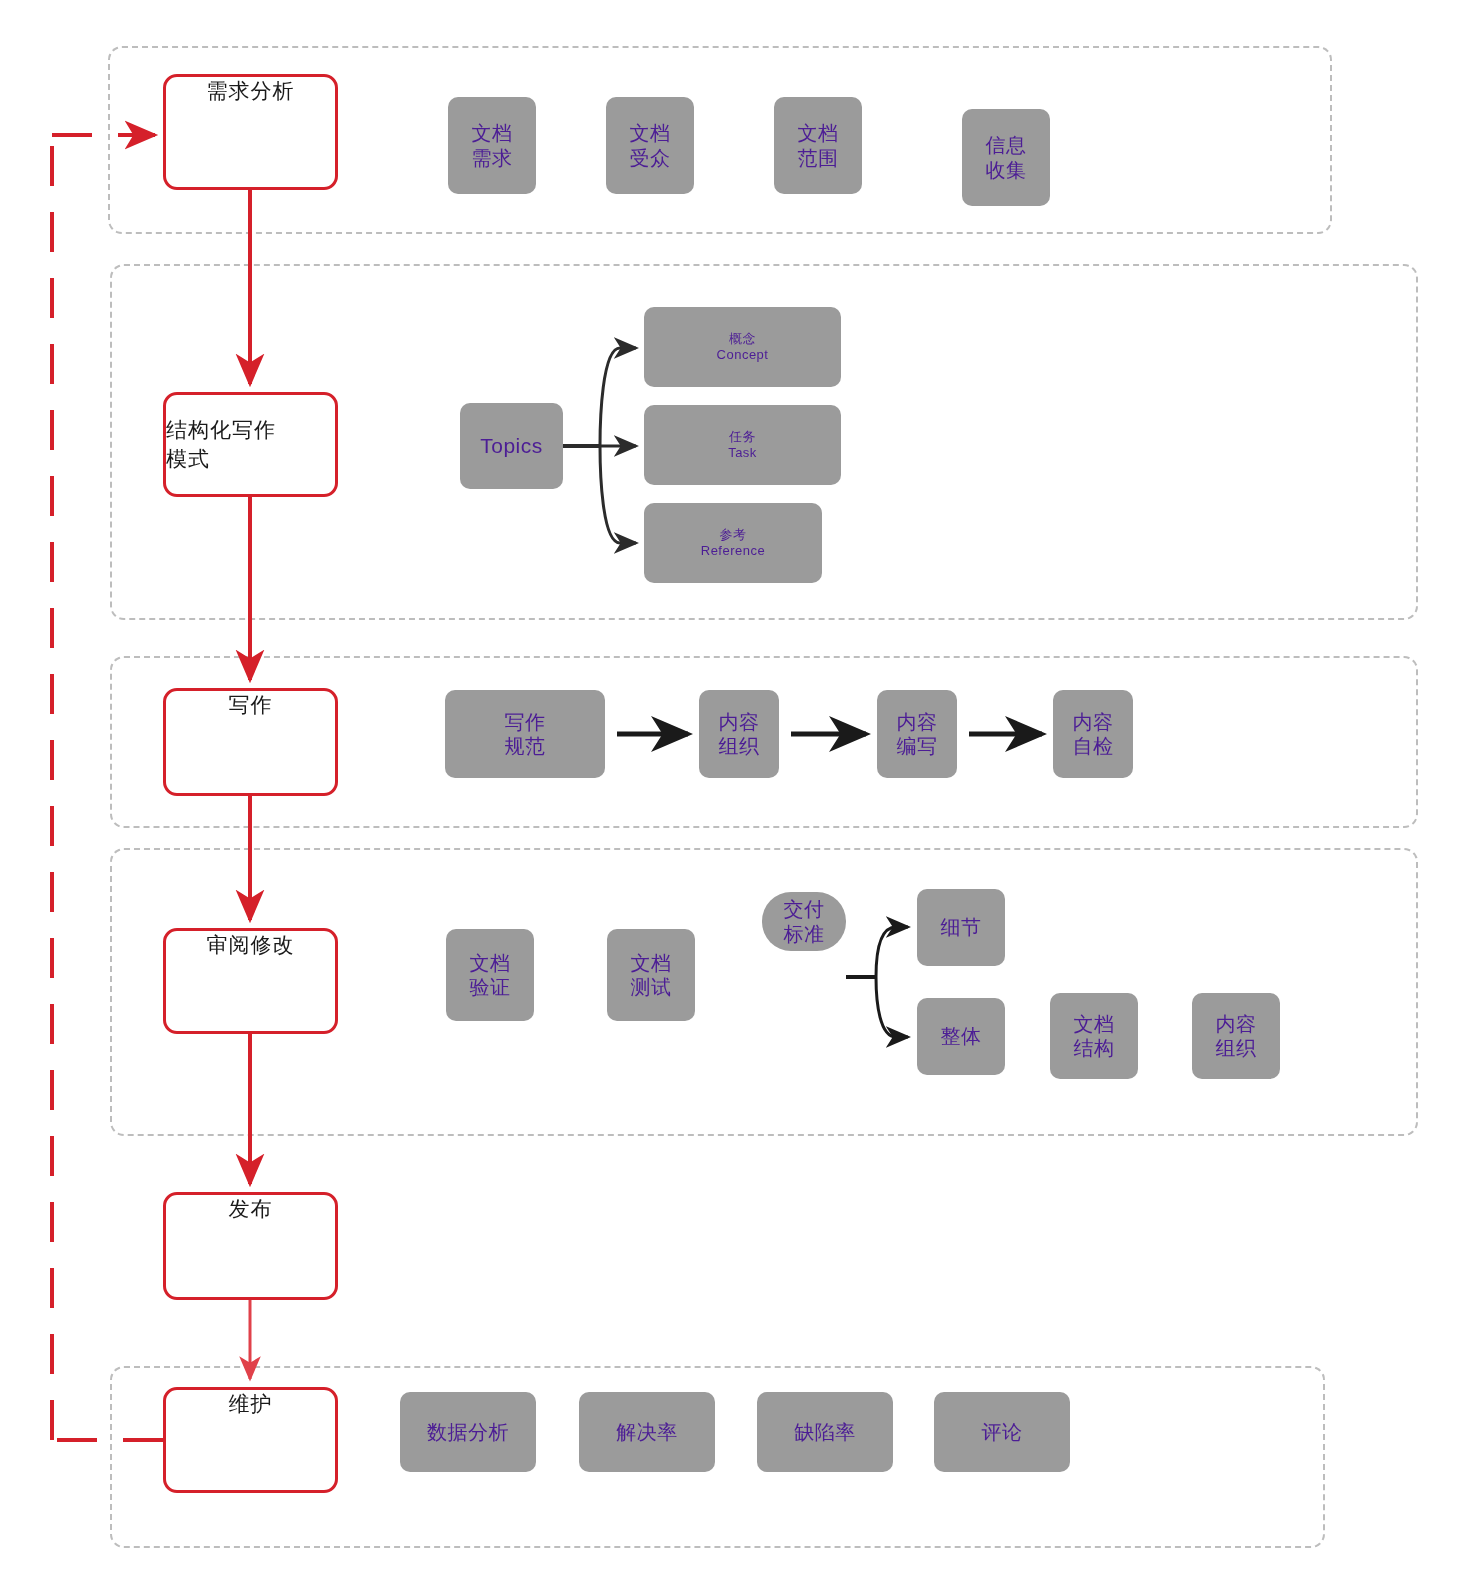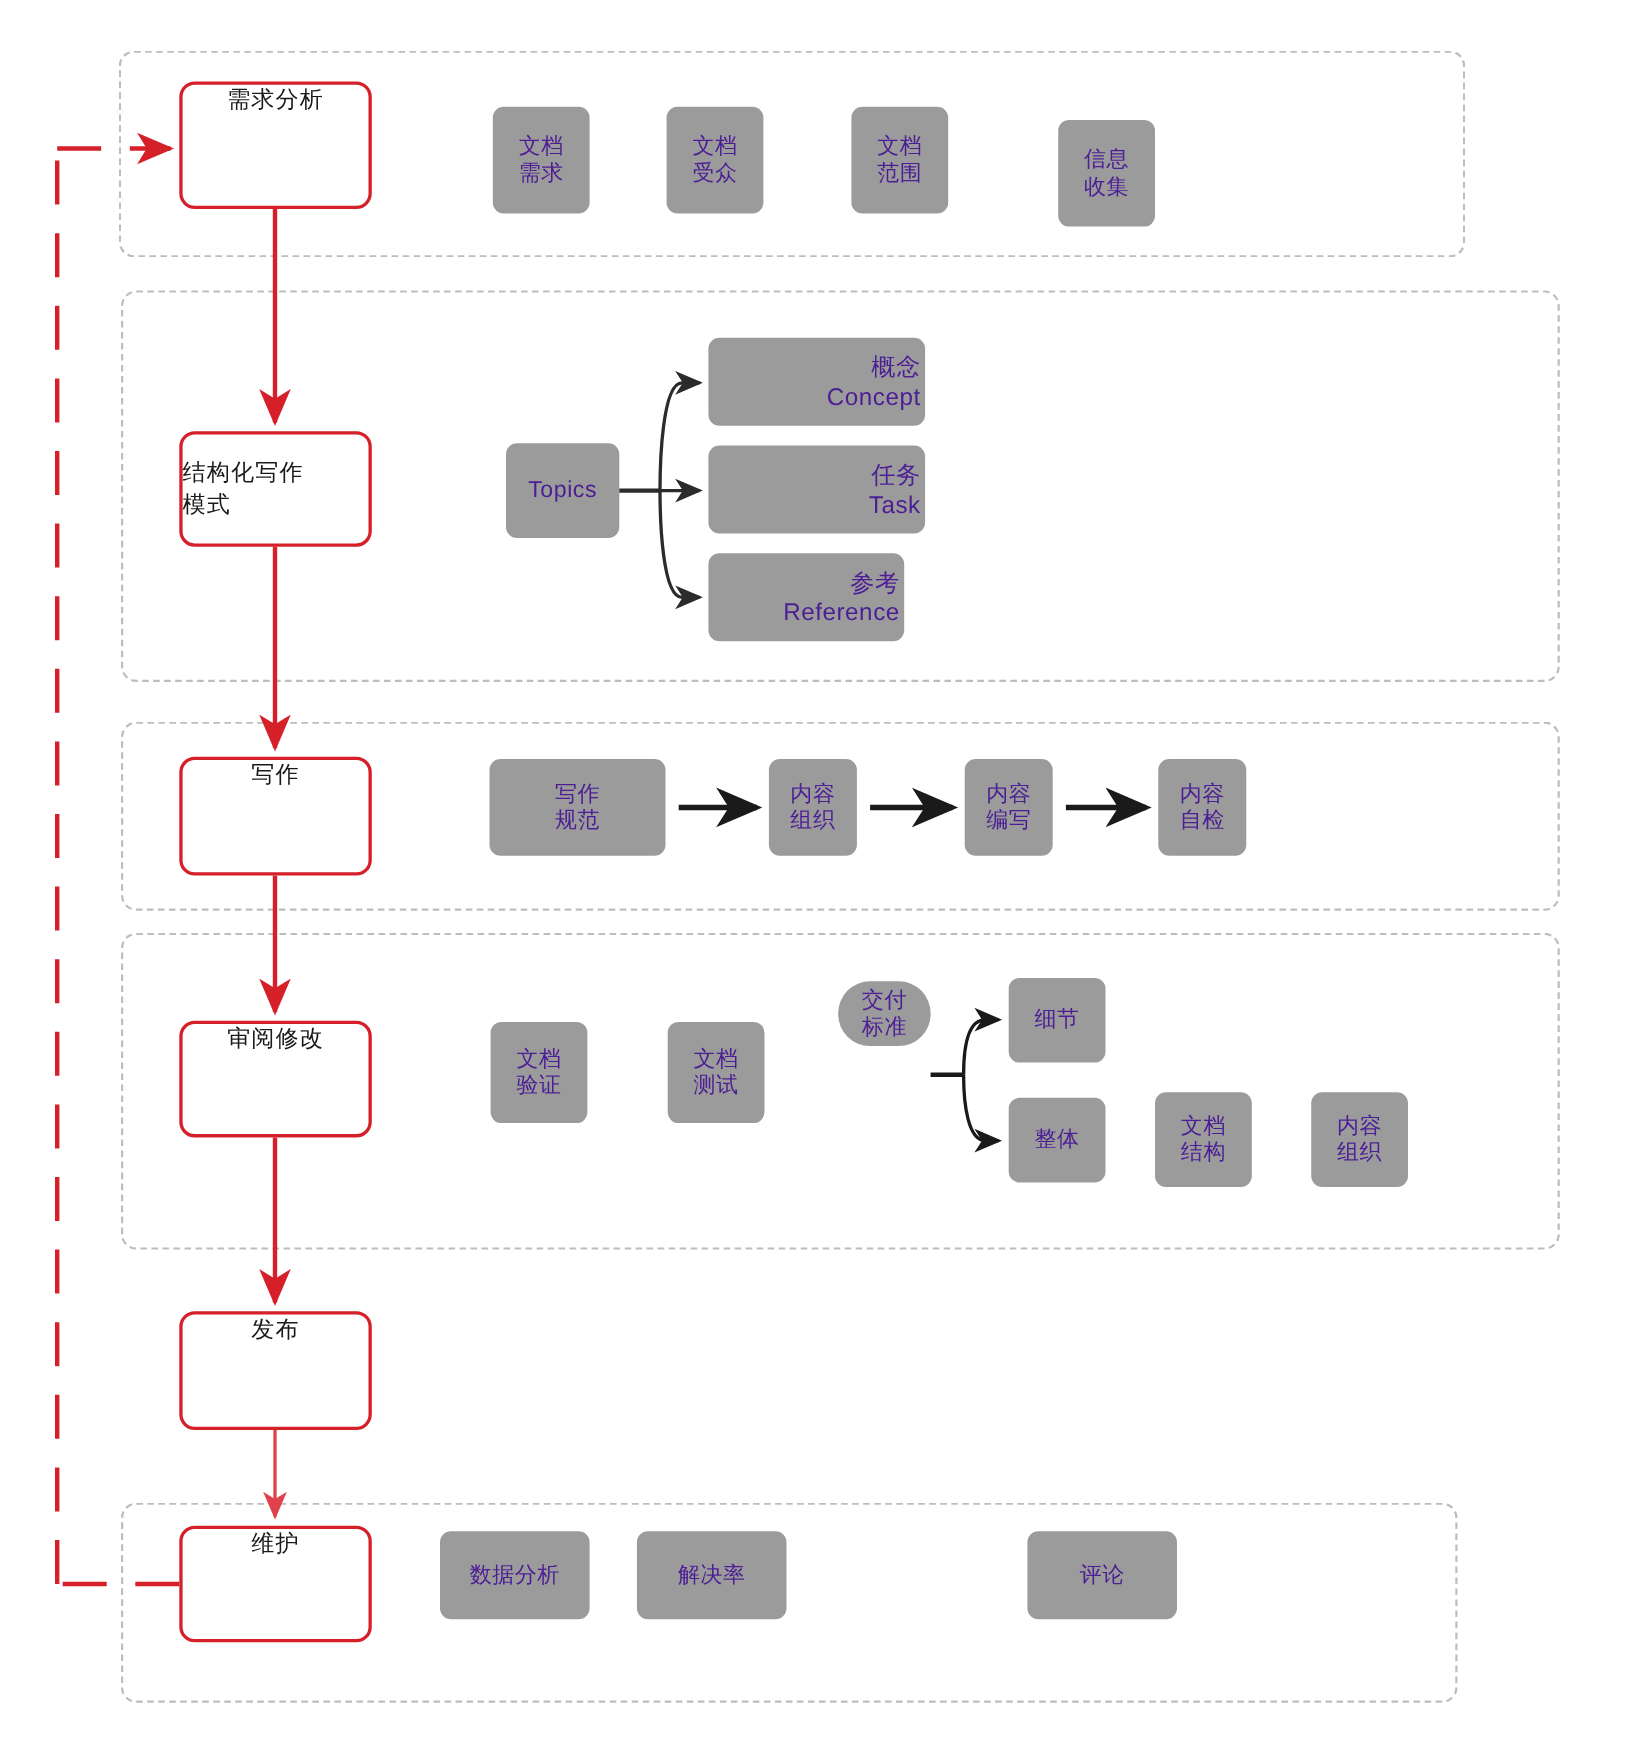--- a/index.html
+++ b/index.html
@@ -8,21 +8,21 @@
 
   .group{position:absolute;border:2px dashed #bdbdbd;border-radius:14px;box-sizing:border-box;}
 
   .stage{position:absolute;box-sizing:border-box;background:#ffffff;border:3px solid #d5202a;
          border-radius:14px;display:flex;align-items:flex-start;justify-content:center;text-align:center;
          color:#1a1a1a;font-size:21px;line-height:1.35;letter-spacing:1px;}
 
   .gbox{position:absolute;box-sizing:border-box;background:#9b9b9b;border-radius:10px;
         display:flex;align-items:center;justify-content:center;text-align:center;
         color:#4c1d95;font-size:20px;line-height:1.22;letter-spacing:.5px;padding:2px 4px;}
-  .gbox.en{font-size:22px;line-height:1.25;align-items:flex-end;}
+  .gbox.en{font-size:13px;line-height:1.25;}
   .gbox.topics{font-size:21px;letter-spacing:.5px;}
 
   svg.overlay{position:absolute;left:0;top:0;width:1480px;height:1588px;pointer-events:none;}
 </style>
 </head>
 <body>
 
 <div id="canvas">
 
   <div class="group" style="left:108px;  top:46px;   width:1224px; height:188px;"></div>
@@ -133,20 +133,23 @@
     <span>组织</span>
   </div>
 
   <div class="gbox" style="left:400px; top:1392px; width:136px; height:80px; ">
     <span>数据分</span>
     <span>析</span>
   </div>
   <div class="gbox" style="left:579px; top:1392px; width:136px; height:80px;">
     <span>解决率</span>
   </div>
+  <div class="gbox" style="left:757px; top:1392px; width:136px; height:80px;">
+    <span>缺陷率</span>
+  </div>
   <div class="gbox" style="left:934px; top:1392px; width:136px; height:80px;">
     <span>评论</span>
   </div>
 
   <svg class="overlay" viewBox="0 0 1480 1588">
     <defs>
       <marker id="redArrow" markerWidth="9" markerHeight="9" refX="7.6" refY="4" orient="auto">
         <path d="M0,0.4 L8.4,4 L0,7.6 L2.2,4 Z" fill="#d5202a"></path>
       </marker>
       <marker id="redArrowLight" markerWidth="9" markerHeight="9" refX="7.6" refY="4" orient="auto">

